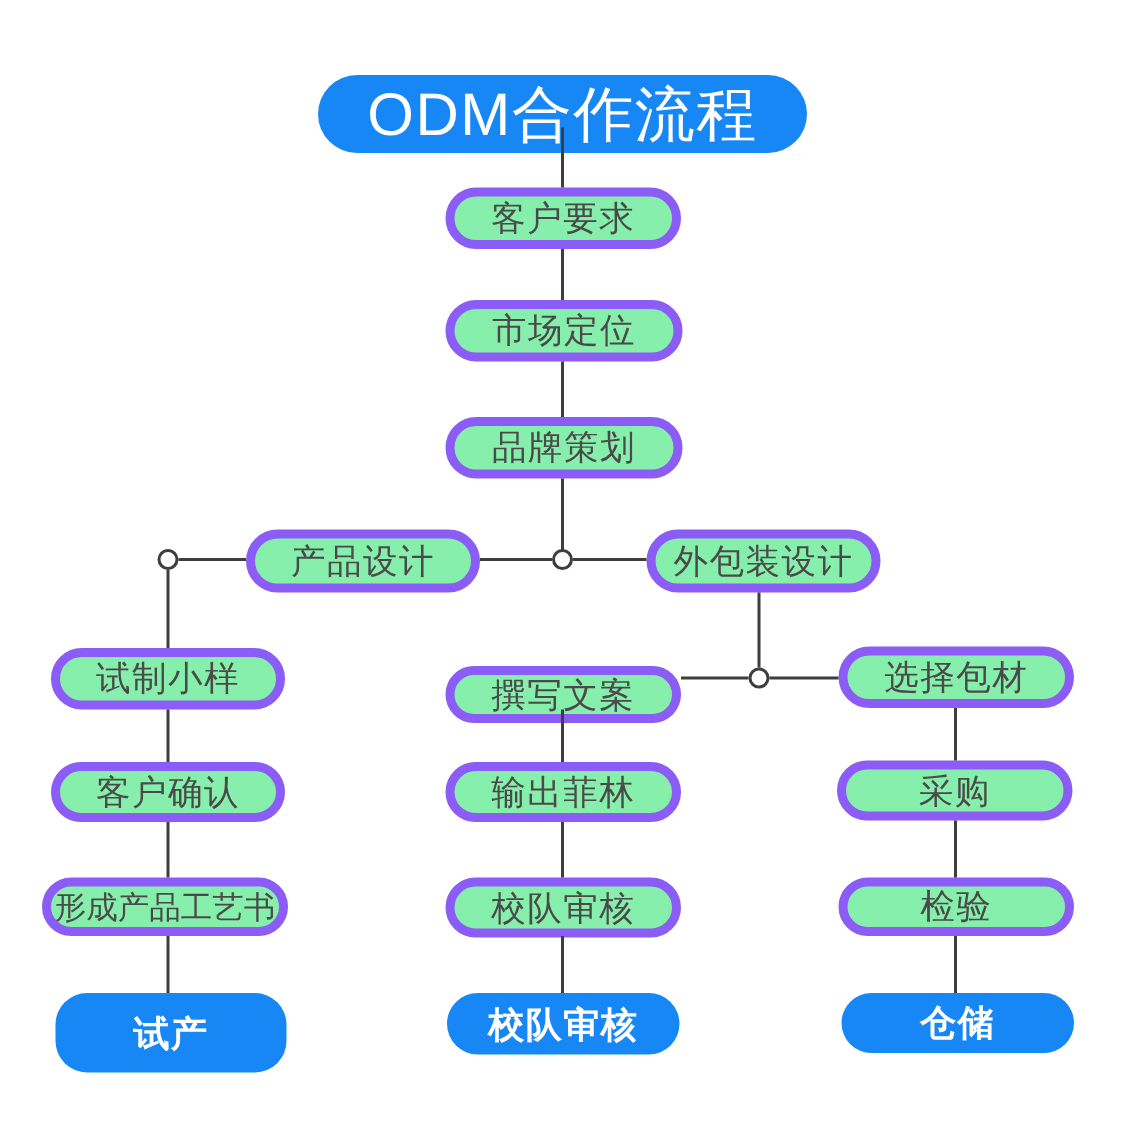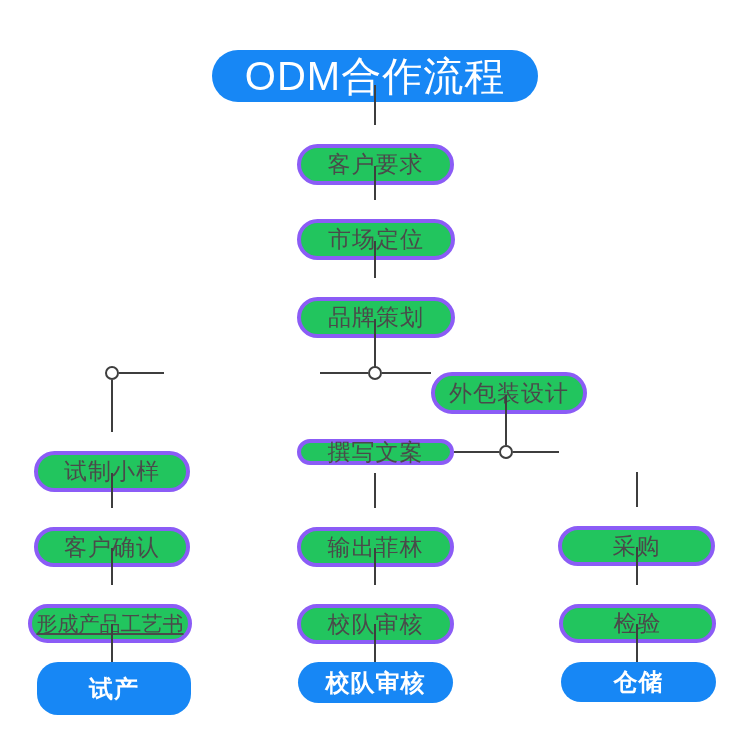--- a/index.html
+++ b/index.html
@@ -16,30 +16,29 @@
     color:#ffffff;
     border-radius:27px;
     display:flex;align-items:center;justify-content:center;
     font-size:40px;
     letter-spacing:1px;
     font-weight:400;
   }
   .node{
     position:absolute;
     box-sizing:border-box;
-    background:#22c55e;
-    border:4px solid #8b5cf6;
+    background:#86efac;
+    border:6px solid #8b5cf6;
     border-radius:21px;
     color:#4a4a4a;
     display:flex;align-items:center;justify-content:center;
     font-size:23px;
     letter-spacing:1px;
-    margin-top:19px;
   }
-  .node.tight{font-size:21px;letter-spacing:0;text-decoration:underline;}
+  .node.tight{font-size:21px;letter-spacing:0;}
   .final{
     position:absolute;
     box-sizing:border-box;
     background:#1787f5;
     border-radius:21px;
     color:#ffffff;
     display:flex;align-items:center;justify-content:center;
     font-size:24px;
     font-weight:bold;
     letter-spacing:1px;
@@ -59,32 +58,34 @@
 <body>
 
 <div class="canvas">
 
   <div class="title-pill" style="left:212px;top:50px;width:326px;height:52px">ODM合作流程</div>
 
   <div class="node" style="left:297px;top:125px;width:157px;height:41px">客户要求</div>
   <div class="node" style="left:297px;top:200px;width:158px;height:41px">市场定位</div>
   <div class="node" style="left:297px;top:278px;width:158px;height:41px">品牌策划</div>
 
+  <div class="node" style="left:164px;top:353px;width:156px;height:42px">产品设计</div>
   <div class="node" style="left:431px;top:353px;width:156px;height:42px">外包装设计</div>
 
   <div class="node" style="left:34px;top:432px;width:156px;height:41px">试制小样</div>
   <div class="node" style="left:34px;top:508px;width:156px;height:40px">客户确认</div>
   <div class="node tight" style="left:28px;top:585px;width:164px;height:39px">形成产品工艺书</div>
   <div class="final" style="left:37px;top:662px;width:154px;height:53px">试产</div>
 
-  <div class="node" style="left:297px;top:420px;width:157px;height:26px">撰写文案</div>
+  <div class="node" style="left:297px;top:444px;width:157px;height:38px">撰写文案</div>
   <div class="node" style="left:297px;top:508px;width:157px;height:40px">输出菲林</div>
   <div class="node" style="left:297px;top:585px;width:157px;height:40px">校队审核</div>
   <div class="final" style="left:298px;top:662px;width:155px;height:41px">校队审核</div>
 
+  <div class="node" style="left:559px;top:431px;width:157px;height:41px">选择包材</div>
   <div class="node" style="left:559px;top:585px;width:157px;height:39px">检验</div>
   <div class="node" style="left:558px;top:507px;width:157px;height:40px">采购</div>
   <div class="final" style="left:561px;top:662px;width:155px;height:40px">仓储</div>
 
   <div class="vline" style="left:374px;top:85px;height:40px"></div>
   <div class="vline" style="left:374px;top:166px;height:34px"></div>
   <div class="vline" style="left:374px;top:241px;height:37px"></div>
   <div class="vline" style="left:374px;top:319px;height:48px"></div>
   <div class="vline" style="left:374px;top:473px;height:35px"></div>
   <div class="vline" style="left:374px;top:548px;height:37px"></div>

